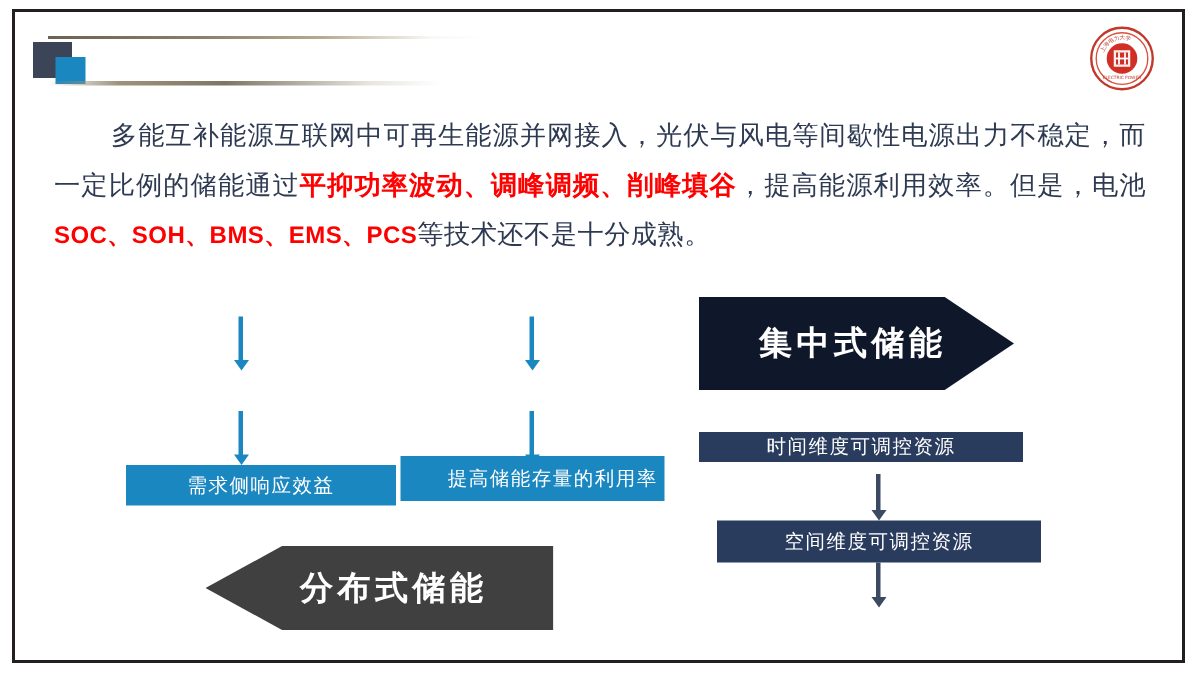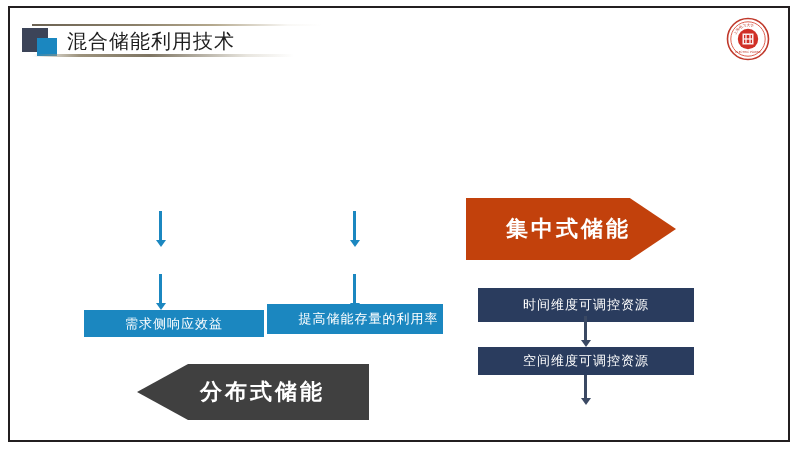--- a/index.html
+++ b/index.html
@@ -132,21 +132,21 @@
   .chev {
     position: absolute;
     display: flex;
     align-items: center;
     color: #ffffff;
     font-size: 22px;
     font-weight: bold;
     letter-spacing: 3px;
   }
   #chev-central {
-    background: #c2410c;
+    background: #0f172a;
     clip-path: polygon(0 0, 78% 0, 100% 50%, 78% 100%, 0 100%);
     justify-content: flex-start;
     padding-left: 40px;
     box-sizing: border-box;
   }
   #chev-distributed {
     background: #404040;
     clip-path: polygon(22% 0, 100% 0, 100% 100%, 22% 100%, 0 50%);
     justify-content: flex-end;
     padding-right: 44px;
@@ -155,21 +155,20 @@
 </style>
 </head>
 <body>
 
 <div id="slide">
 
   <div id="title-bar">
     <div class="rule" id="rule-top"></div>
     <div id="sq-dark"></div>
     <div id="sq-cyan"></div>
-    <div id="title-text">混合储能利用技术</div>
     <div class="rule" id="rule-bottom"></div>
   </div>
 
   <div id="logo">
     <svg width="44" height="44" viewBox="0 0 44 44">
       <circle cx="22" cy="22" r="20.5" fill="#ffffff" stroke="#c0392b" stroke-width="1.6"></circle>
       <circle cx="22" cy="22" r="17.2" fill="#ffffff" stroke="#d94f3d" stroke-width="0.9"></circle>
       <circle cx="22" cy="22" r="10.2" fill="#d02f26"></circle>
       <rect x="16.5" y="16.5" width="11" height="11" fill="#ffffff" opacity="0.92"></rect>
       <rect x="18" y="18" width="8" height="8" fill="#d02f26"></rect>
@@ -177,40 +176,41 @@
       <rect x="23.4" y="18" width="1.2" height="8" fill="#ffffff"></rect>
       <rect x="18" y="21.4" width="8" height="1.2" fill="#ffffff"></rect>
       <path id="seal-arc" d="M 9.2 22 A 12.8 12.8 0 0 1 34.8 22" fill="none" stroke="none"></path>
       <text font-size="3.6" fill="#c0392b" font-family="DejaVu Sans, sans-serif">
         <textPath href="#seal-arc" startOffset="10%">上海电力大学</textPath>
       </text>
       <text x="22" y="35.6" font-size="2.9" fill="#c0392b" text-anchor="middle" font-family="DejaVu Sans, sans-serif">ELECTRIC POWER</text>
     </svg>
   </div>
 
+  <div id="para"><span>多能互补能源互联网中可再生能源并网接入，光伏与风电等间歇性电源出力不稳定，而一定比例的储能通过</span><span class="hl">平抑功率波动、调峰调频、削峰填谷</span><span>，提高能源利用效率。但是，电池</span><span class="hl-lat">SOC、SOH、BMS、EMS、PCS</span><span>等技术还不是十分成熟。</span></div>
 
   <div class="conn cyan" style="left:149px; top:203px; height:33px;"></div>
   <div class="arrowhead cyan" style="left:145.5px; top:232px;"></div>
 
   <div class="conn cyan" style="left:149px; top:266px; height:33px;"></div>
   <div class="arrowhead cyan" style="left:145.5px; top:295px;"></div>
 
   <div class="box cyan" style="left:74px; top:302px; width:180px; height:27px;">需求侧响应效益</div>
 
   <div class="conn cyan" style="left:343px; top:203px; height:33px;"></div>
   <div class="arrowhead cyan" style="left:339.5px; top:232px;"></div>
 
   <div class="conn cyan" style="left:343px; top:266px; height:33px;"></div>
   <div class="arrowhead cyan" style="left:339.5px; top:295px;"></div>
 
   <div class="box cyan" style="left:257px; top:296px; width:176px; height:30px;padding-left:27px;">提高储能存量的利用率</div>
 
   <div class="chev" id="chev-central" style="left:456px; top:190px; width:210px; height:62px;">集中式储能</div>
 
-  <div class="box navy" style="left:468px; top:280px; width:216px; height:34px;">时间维度可调控资源</div>
+  <div class="box navy" style="left:456px; top:280px; width:216px; height:20px;">时间维度可调控资源</div>
   <div class="conn navy" style="left:574px; top:308px; height:28px;"></div>
   <div class="arrowhead navy" style="left:570.5px; top:332px;"></div>
 
   <div class="box navy" style="left:468px; top:339px; width:216px; height:28px;">空间维度可调控资源</div>
   <div class="conn navy" style="left:574px; top:367px; height:27px;"></div>
   <div class="arrowhead navy" style="left:570.5px; top:390px;"></div>
 
 
   <div class="chev" id="chev-distributed" style="left:127px; top:356px; width:232px; height:56px;">分布式储能</div>
 

